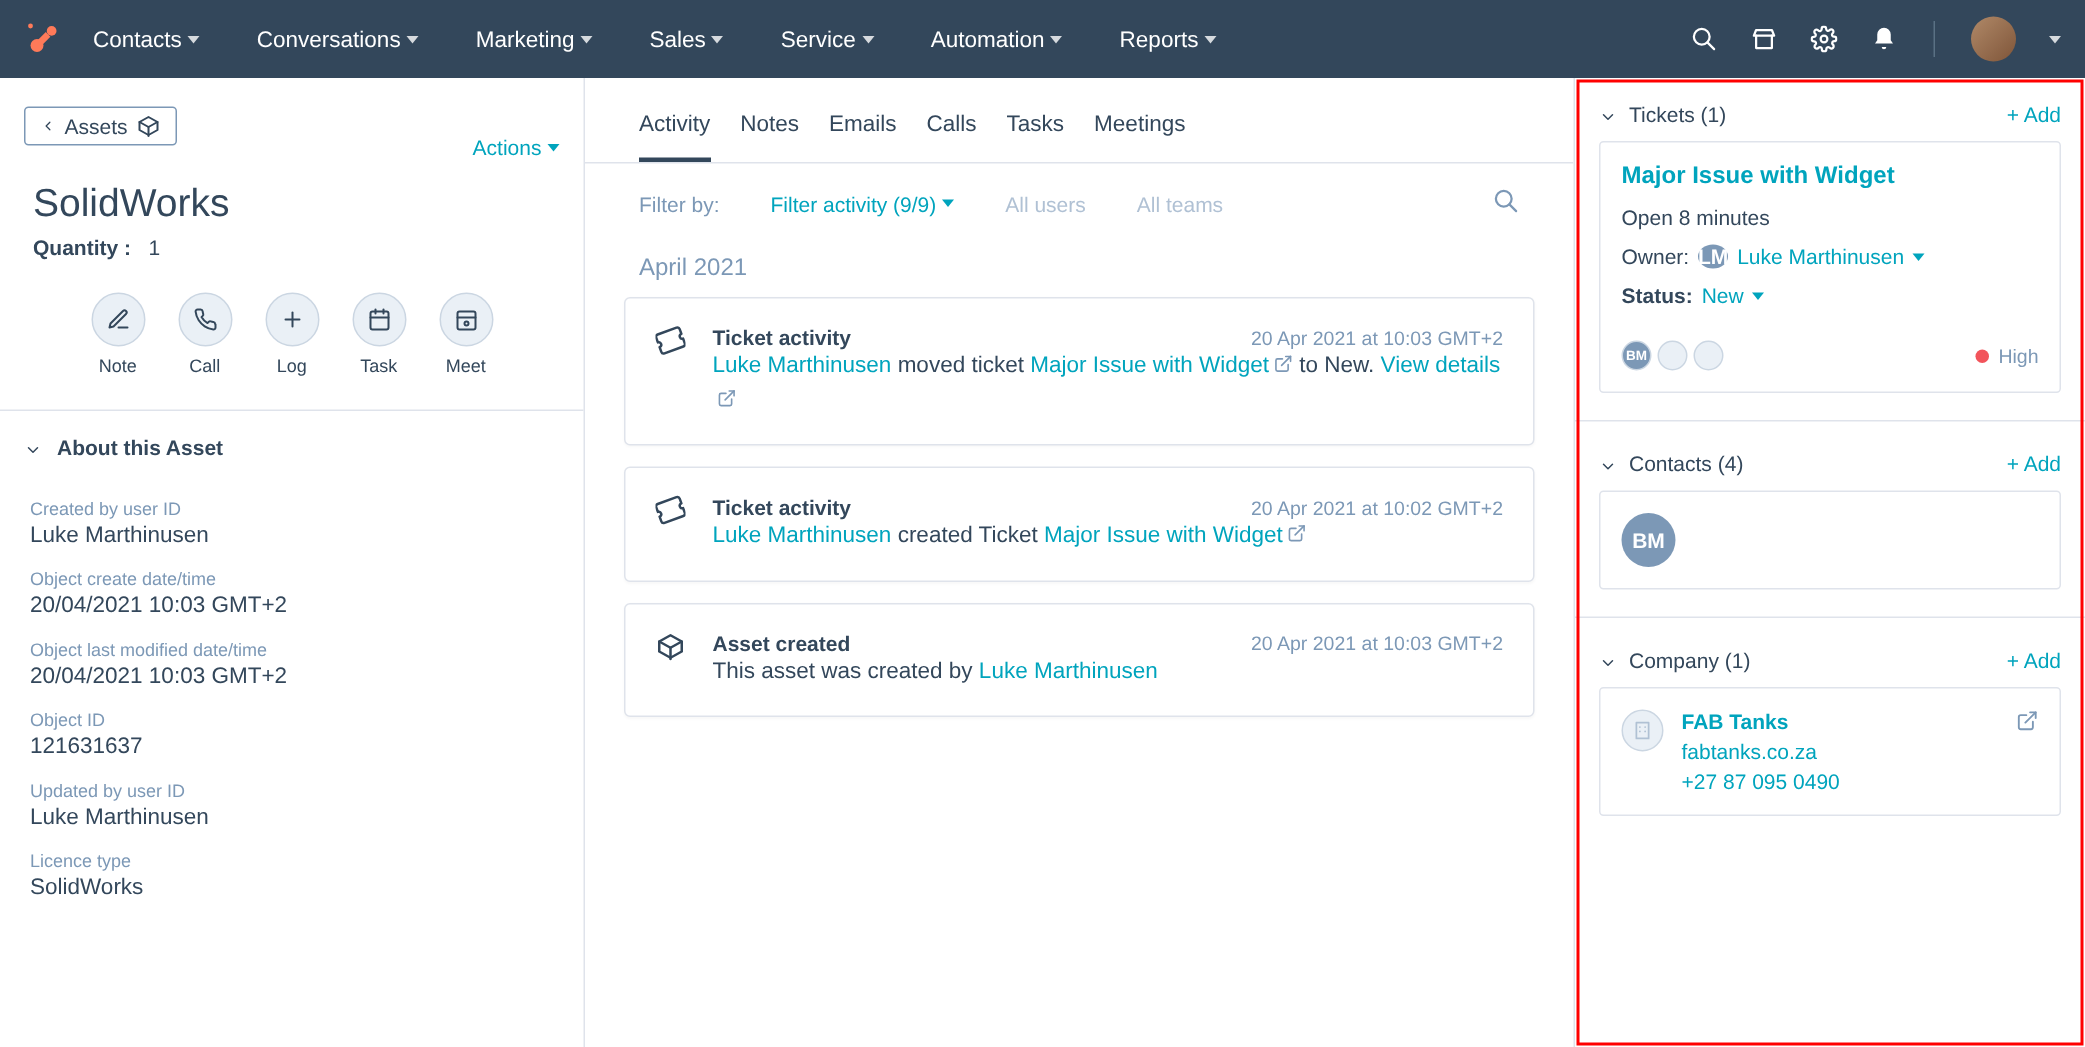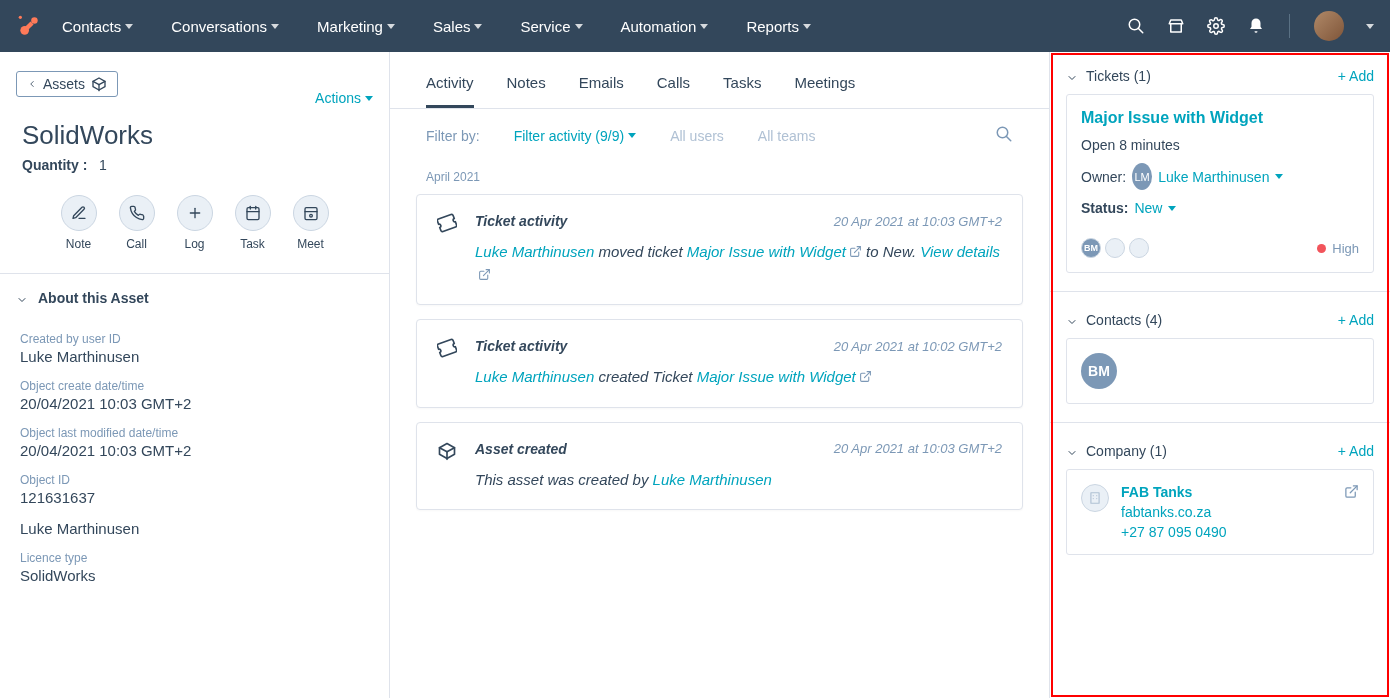--- a/index.html
+++ b/index.html
@@ -46,48 +46,48 @@
   .act-label{font-size:12px;color:var(--text);}
   .left-divider{height:1px;background:var(--border);}
   .about-header{display:flex;align-items:flex-end;gap:10px;padding:16px 16px 8px;}
   .chev{width:12px;height:12px;color:var(--text);}
   .about-title{font-weight:600;}
   .props{padding:4px 20px 16px;}
   .prop{margin-top:14px;}
   .prop-label{font-size:12px;color:var(--muted);}
   .prop-value{font-size:15px;margin-top:2px;}
   
-  .tabs{display:flex;gap:33px;padding:22px 36px 0;border-bottom:1px solid var(--border);}
+  .tabs{display:flex;gap:20px;padding:22px 36px 0;border-bottom:1px solid var(--border);}
   .tab{padding-bottom:14px;cursor:pointer;color:var(--text);font-size:15px;}
   .tab.active{font-weight:500;border-bottom:3px solid var(--text);}
   .filter-row{display:flex;align-items:center;gap:34px;padding:16px 36px;}
   .filter-label{color:var(--muted);}
   .filter-link{color:var(--teal);font-weight:500;display:flex;align-items:center;gap:4px;cursor:pointer;}
   .sub-filter{color:#b0c1d4;cursor:pointer;}
   .search-right{margin-left:auto;color:var(--muted);cursor:pointer;}
-  .month{color:var(--muted);padding:8px 36px 10px;font-size:12px;}
-  .cards{padding:0 26px 20px;display:flex;flex-direction:column;gap:14px;font-style:italic;}
+  .month{color:var(--muted);padding:8px 36px 10px;font-size:16px;}
+  .cards{padding:0 26px 20px;display:flex;flex-direction:column;gap:14px;}
   .card{border:1px solid var(--border);border-radius:4px;padding:18px 20px;display:flex;gap:16px;background:#fff;box-shadow:0 1px 2px rgba(0,0,0,0.03);}
   .card-icon{width:22px;height:22px;color:var(--text);flex:none;}
   .card-body{flex:1;}
   .card-head{display:flex;align-items:center;justify-content:space-between;}
   .card-title{font-weight:600;}
   .card-time{color:var(--muted);font-size:13px;}
-  .card-line{margin-top:12px;font-size:15px;line-height:1.5;}
+  .card-line{margin-top:0;font-size:15px;line-height:1.5;}
   .link{color:var(--teal);font-weight:500;cursor:pointer;}
   .ext{display:inline-flex;width:13px;height:13px;vertical-align:-1px;margin-left:3px;}
   
   .r-section{padding:10px 16px 14px;}
   .r-head{display:flex;align-items:flex-end;gap:8px;padding:6px 0 10px;}
   .r-title{font-weight:400;}
   .r-add{margin-left:auto;color:var(--teal);font-weight:500;cursor:pointer;}
   .r-card{border:1px solid var(--border);border-radius:3px;padding:14px 14px;background:#fff;}
   .ticket-title{color:var(--teal);font-weight:600;font-size:16px;}
   .ticket-line{margin-top:10px;display:flex;align-items:center;gap:6px;}
-  .lm-avatar{width:20px;height:27px;border-radius:50%;background:#7c98b6;color:#fff;font-size:11px;display:inline-flex;align-items:center;justify-content:center;font-weight:400;}
+  .lm-avatar{width:20px;height:16px;border-radius:50%;background:#7c98b6;color:#fff;font-size:14px;display:inline-flex;align-items:center;justify-content:center;font-weight:700;}
   .status-chip{color:var(--teal);font-weight:500;}
   .ticket-footer{display:flex;align-items:center;justify-content:space-between;margin-top:22px;}
   .mini-avatars{display:flex;gap:4px;}
   .mini-av{width:20px;height:20px;border-radius:50%;background:#eaf0f6;border:1px solid #cbd6e2;}
   .mini-av.bm{background:#7c98b6;color:#fff;font-size:9px;display:flex;align-items:center;justify-content:center;font-weight:600;}
   .priority{display:flex;align-items:center;gap:6px;color:var(--muted);font-size:13px;}
   .dot-red{width:9px;height:9px;border-radius:50%;background:var(--red);}
   .r-divider{height:1px;background:var(--border);margin:4px 0;}
   .contact-row{display:flex;gap:12px;}
   .bm-circle{width:36px;height:36px;border-radius:50%;background:#7c98b6;color:#fff;font-weight:600;display:flex;align-items:center;justify-content:center;font-size:14px;flex:none;}
@@ -268,20 +268,21 @@
         </div>
         <div class="prop">
           <div class="prop-label">Object last modified date/time</div>
           <div class="prop-value">20/04/2021 10:03 GMT+2</div>
         </div>
         <div class="prop">
           <div class="prop-label">Object ID</div>
           <div class="prop-value">121631637</div>
         </div>
         <div class="prop">
+          <div class="prop-label">Updated by user ID</div>
           <div class="prop-value">Luke Marthinusen</div>
         </div>
         <div class="prop">
           <div class="prop-label">Licence type</div>
           <div class="prop-value">SolidWorks</div>
         </div>
       </div>
   </div>
 
   <div class="col-mid">

